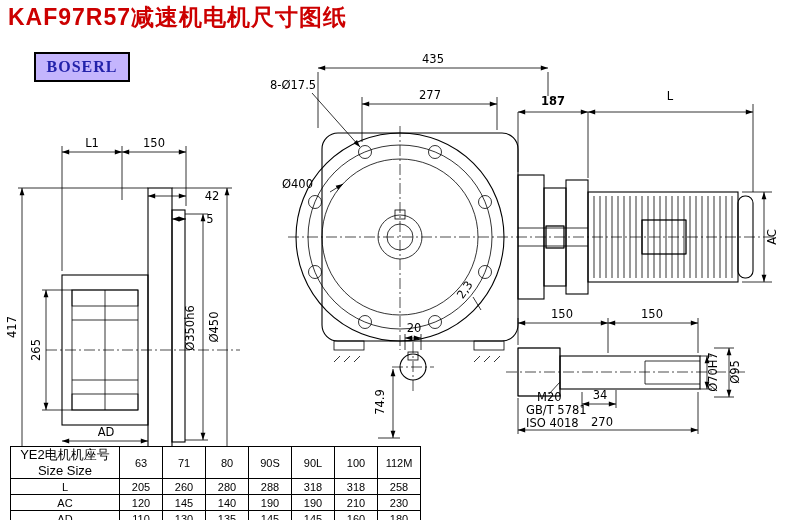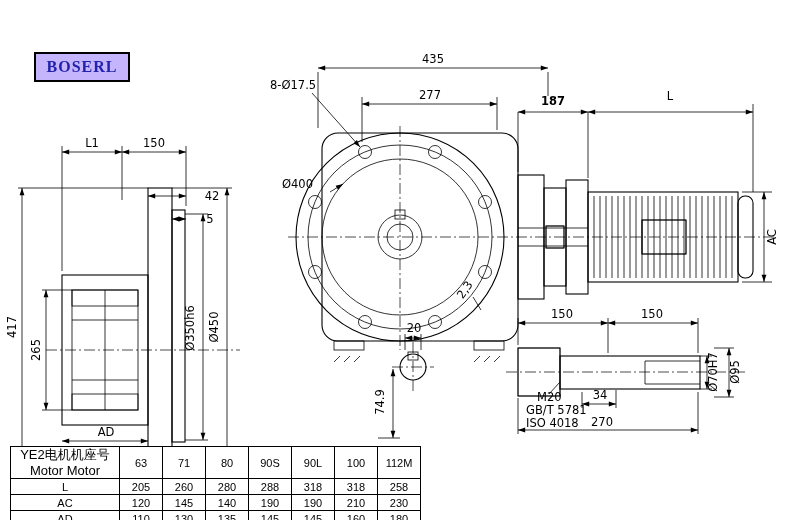--- a/index.html
+++ b/index.html
@@ -217,31 +217,32 @@
     <line class="dm" x1="729" y1="348" x2="729" y2="397" marker-start="url(#arr)" marker-end="url(#arr)"></line>
     <text transform="rotate(-90 739 372)" x="739" y="372" text-anchor="middle" font-size="11">Ø95</text>
   </g>
 
   <g>
     <text transform="rotate(-55 468 292)" x="468" y="292" text-anchor="middle" font-size="10.5">2,3</text>
     <line class="tl" x1="473" y1="297" x2="481" y2="310"></line>
   </g>
 </svg>
 
+<div class="title">KAF97R57减速机电机尺寸图纸</div>
 
 <div class="logo">
   <span>BOSERL</span>
 </div>
 
 <table class="size">
   <tbody>
         <tr>
     <th class="head">
       <span>YE2电机机座号</span><br>
-      <span>Motor Motor</span>
+      <span>Size Size</span>
     </th>
     <td class="c">63</td>
     <td class="c">71</td>
     <td class="c">80</td>
     <td class="c">90S</td>
     <td class="c">90L</td>
     <td class="c">100</td>
     <td class="c">112M</td>
   </tr>
   <tr>

